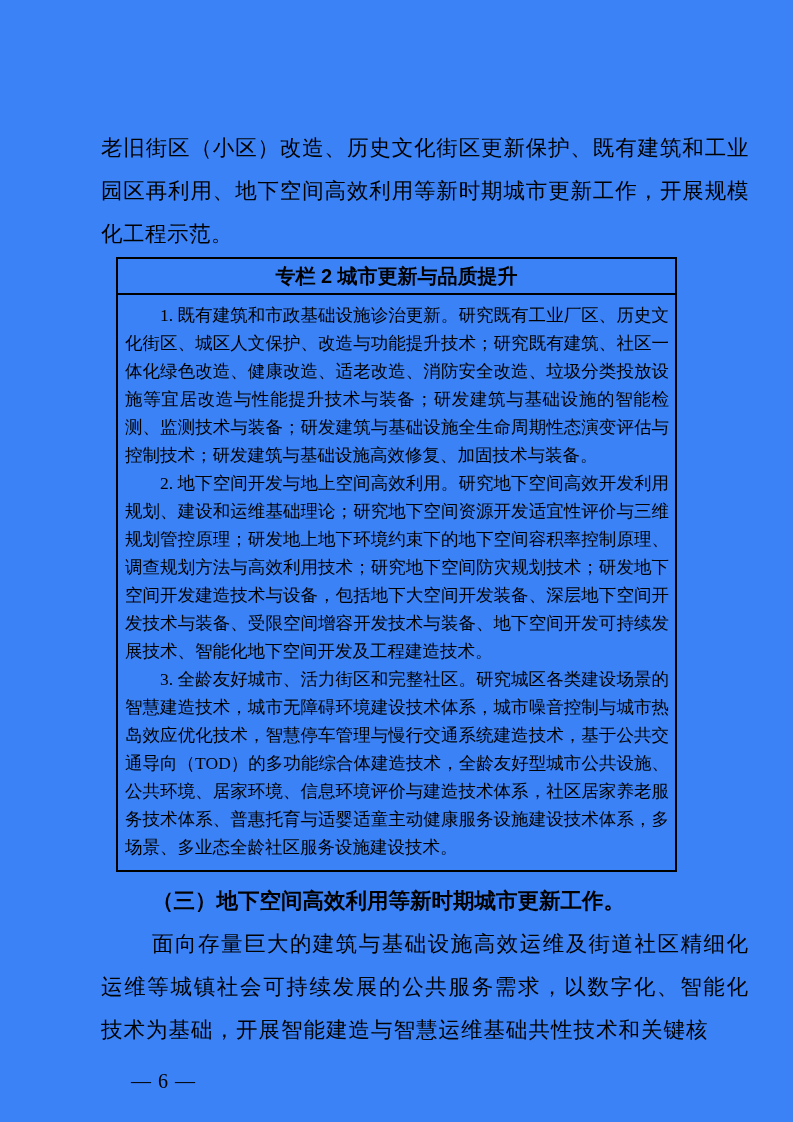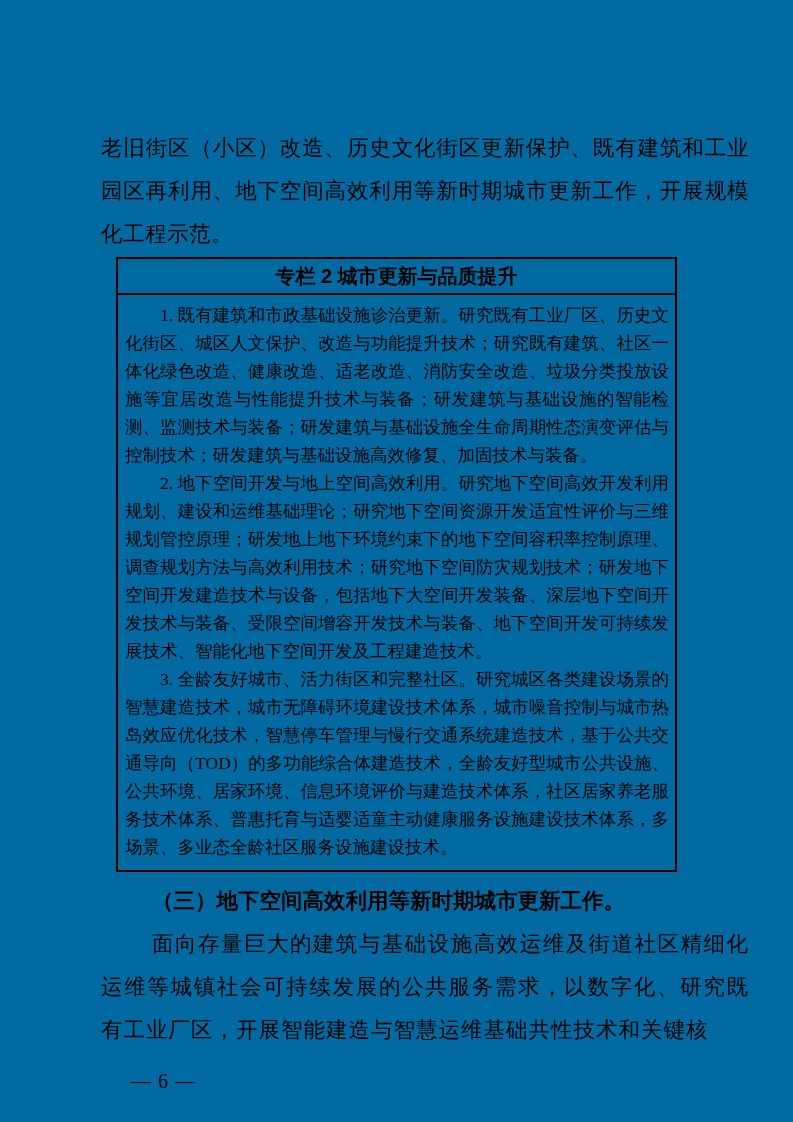--- a/index.html
+++ b/index.html
@@ -12,21 +12,21 @@
     height: 1122px;
     overflow: hidden;
   }
   .page {
     box-sizing: border-box;
     width: 793px;
     height: 1122px;
     padding: 127px 44px 0 101px;
     font-family: "Liberation Serif", serif;
     color: #000000;
-    background: #0369a1;
+    background: #3b82f6;
   }
   .intro {
     margin: 0;
     font-size: 21.5px;
     line-height: 43px;
     text-align: justify;
     letter-spacing: 0.5px;
   }
   .feature-box {
     box-sizing: border-box;
@@ -87,17 +87,17 @@
     <div class="box-title">专栏 2 城市更新与品质提升</div>
     <div class="box-body">
       <p class="box-item">1. 既有建筑和市政基础设施诊治更新。研究既有工业厂区、历史文化街区、城区人文保护、改造与功能提升技术；研究既有建筑、社区一体化绿色改造、健康改造、适老改造、消防安全改造、垃圾分类投放设施等宜居改造与性能提升技术与装备；研发建筑与基础设施的智能检测、监测技术与装备；研发建筑与基础设施全生命周期性态演变评估与控制技术；研发建筑与基础设施高效修复、加固技术与装备。</p>
       <p class="box-item">2. 地下空间开发与地上空间高效利用。研究地下空间高效开发利用规划、建设和运维基础理论；研究地下空间资源开发适宜性评价与三维规划管控原理；研发地上地下环境约束下的地下空间容积率控制原理、调查规划方法与高效利用技术；研究地下空间防灾规划技术；研发地下空间开发建造技术与设备，包括地下大空间开发装备、深层地下空间开发技术与装备、受限空间增容开发技术与装备、地下空间开发可持续发展技术、智能化地下空间开发及工程建造技术。</p>
       <p class="box-item">3. 全龄友好城市、活力街区和完整社区。研究城区各类建设场景的智慧建造技术，城市无障碍环境建设技术体系，城市噪音控制与城市热岛效应优化技术，智慧停车管理与慢行交通系统建造技术，基于公共交通导向（TOD）的多功能综合体建造技术，全龄友好型城市公共设施、公共环境、居家环境、信息环境评价与建造技术体系，社区居家养老服务技术体系、普惠托育与适婴适童主动健康服务设施建设技术体系，多场景、多业态全龄社区服务设施建设技术。</p>
     </div>
   </div>
 
   <p class="section-heading">（三）地下空间高效利用等新时期城市更新工作。</p>
 
-  <p class="body-para">面向存量巨大的建筑与基础设施高效运维及街道社区精细化运维等城镇社会可持续发展的公共服务需求，以数字化、研究既有工业厂区，开展智能建造与智慧运维基础共性技术和关键核</p>
+  <p class="body-para">面向存量巨大的建筑与基础设施高效运维及街道社区精细化运维等城镇社会可持续发展的公共服务需求，以数字化、智能化技术为基础，开展智能建造与智慧运维基础共性技术和关键核</p>
 
   <div class="page-number">— 6 —</div>
 
 </div>
 
 </body></html>

